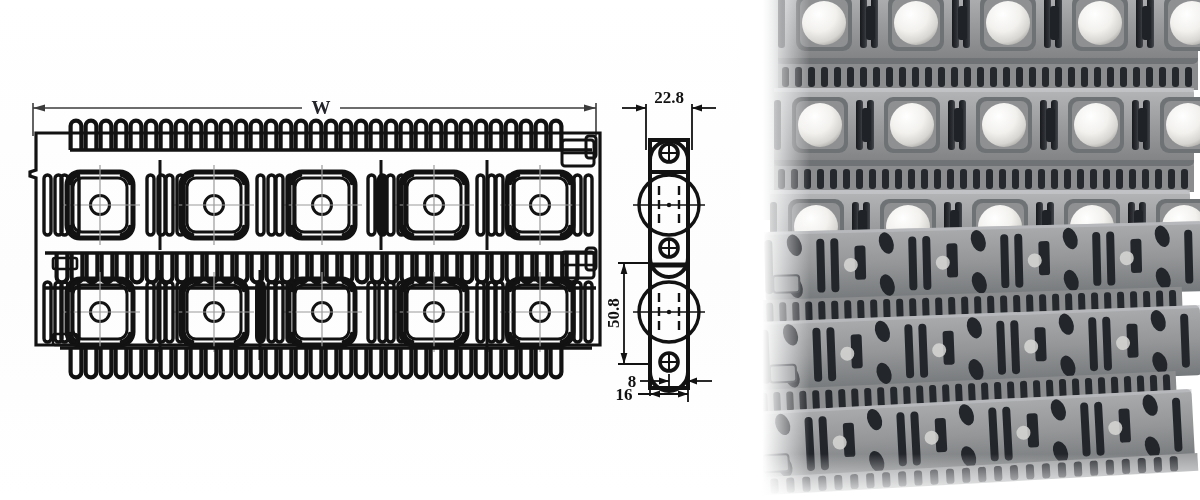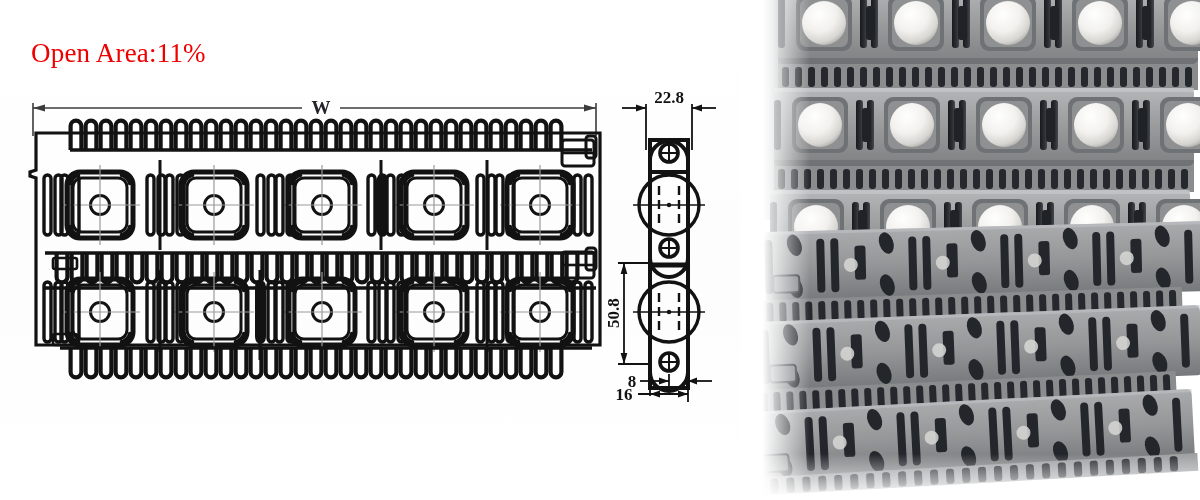--- a/index.html
+++ b/index.html
@@ -35,21 +35,20 @@
     pointer-events:none;
   }
 </style>
 </head>
 <body>
 
 <div id="stage">
 
   <div id="drawing-panel">
 
-    <div id="open-area-label">Open Area:11%</div>
 
     <svg id="drawing-svg" viewBox="0 0 760 500">
       <defs>
 
         <g id="ball-socket">
 
           <rect x="-33" y="-33" width="66" height="66" rx="13" ry="13" fill="none" stroke="#121212" stroke-width="5"></rect>
           <rect x="-27" y="-27" width="54" height="54" rx="9" ry="9" fill="none" stroke="#121212" stroke-width="3"></rect>
 
           <path d="M -31 -20 A 13 13 0 0 1 -20 -31" fill="none" stroke="#121212" stroke-width="5"></path>

